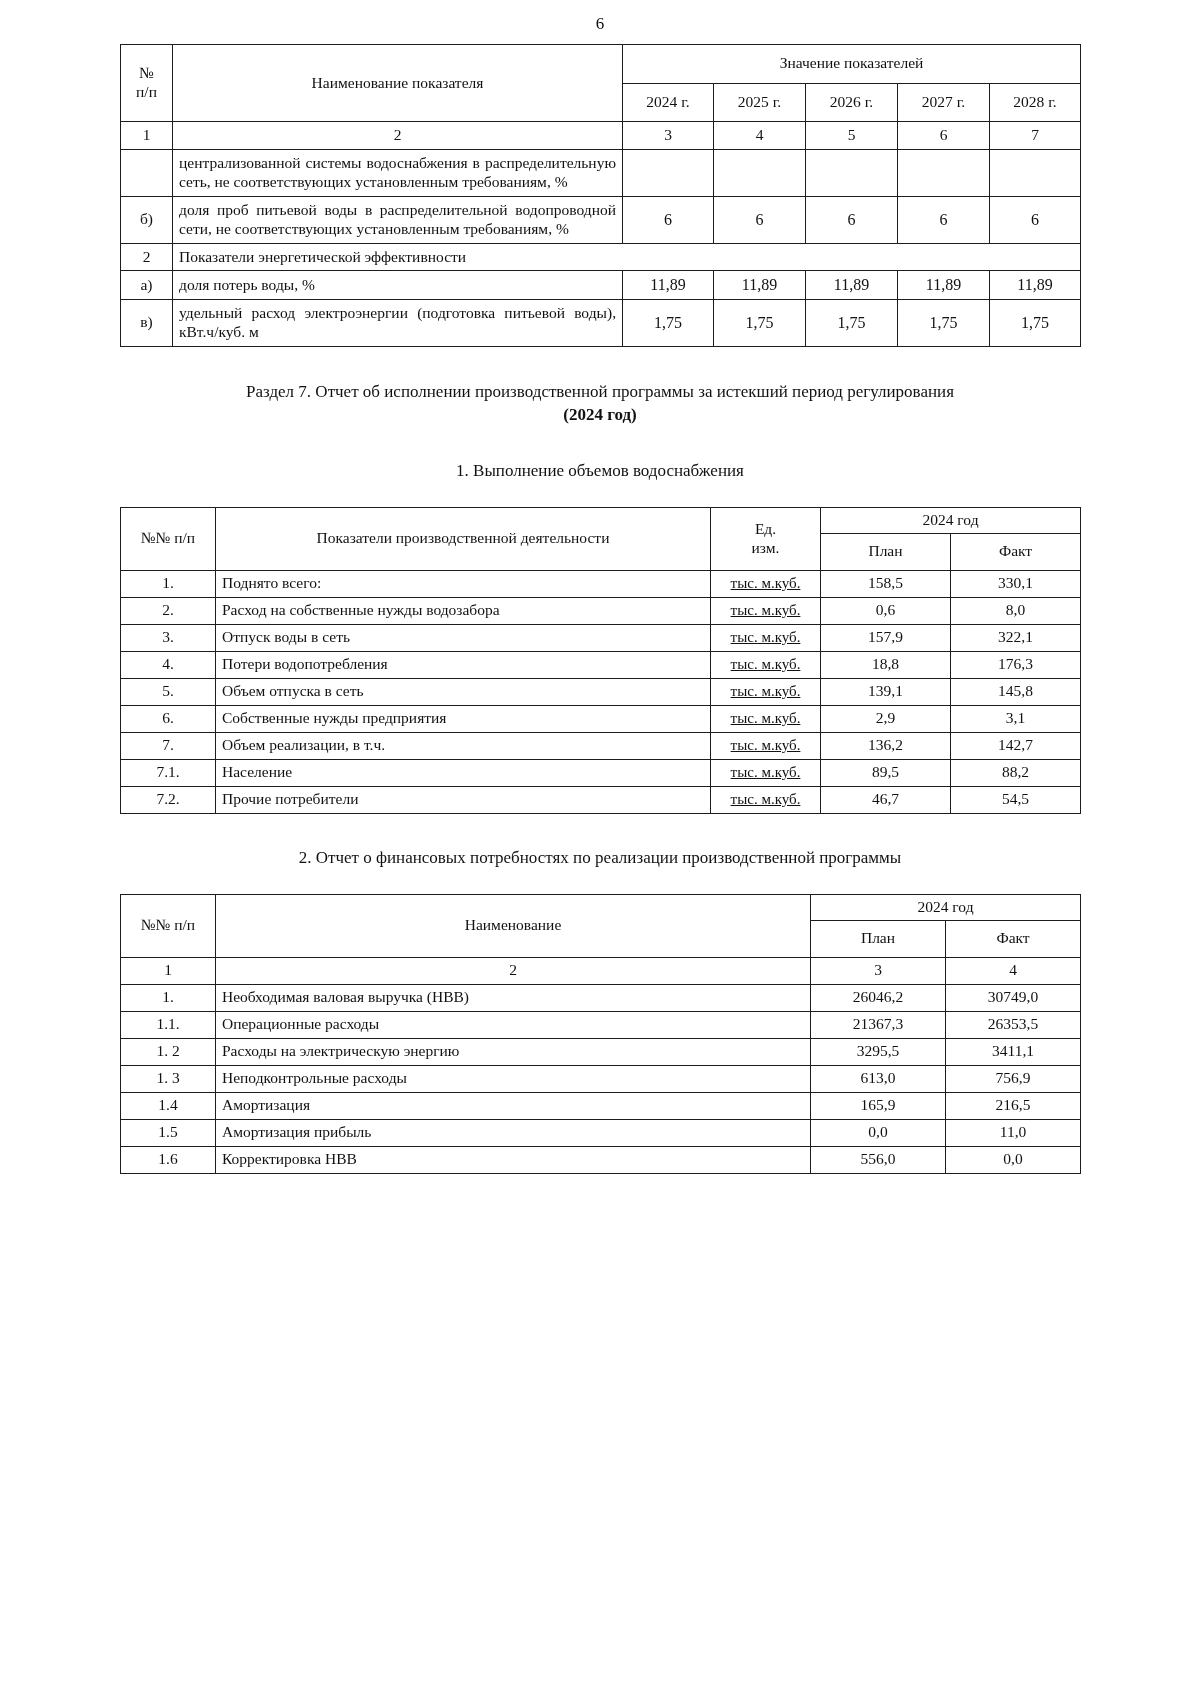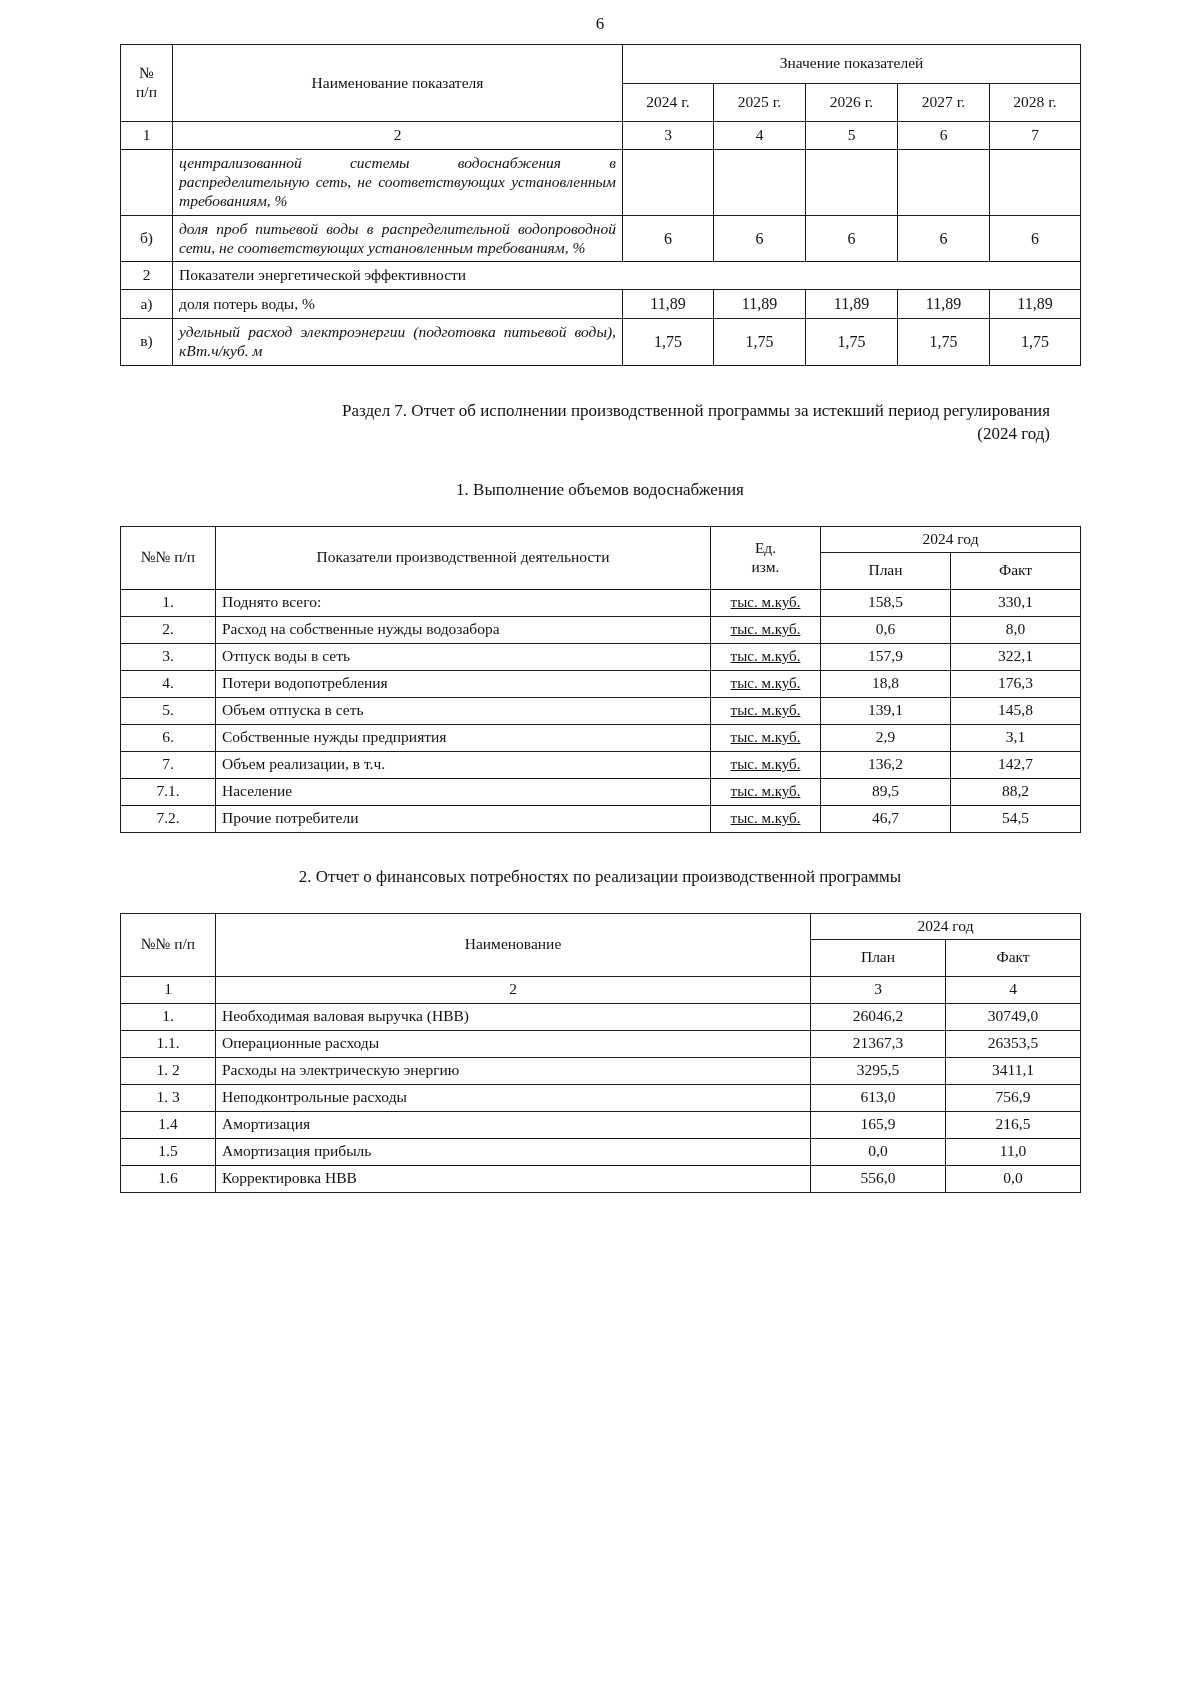--- a/index.html
+++ b/index.html
@@ -48,34 +48,34 @@
     padding: 4px 6px;
     vertical-align: middle;
     font-weight: normal;
     background: #fff;
   }
   .c  { text-align: center; }
   .l  { text-align: left; }
   .just-last-left {
     text-align: justify;
     text-align-last: left;
-    font-style: italic;
   }
   .pad-l { padding-left: 10px; }
 
   
   .section-title {
-    text-align: right;
+    text-align: center;
     font-size: 17px;
     line-height: 1.35;
     margin: 34px auto 12px auto;
     width: 900px;
   }
   .section-title .sub {
     display: block;
+    font-weight: bold;
   }
   .subsection-title {
     text-align: center;
     font-size: 17px;
     margin: 34px auto 26px auto;
     width: 900px;
   }
 
   
   #table-indicators td.idx,

